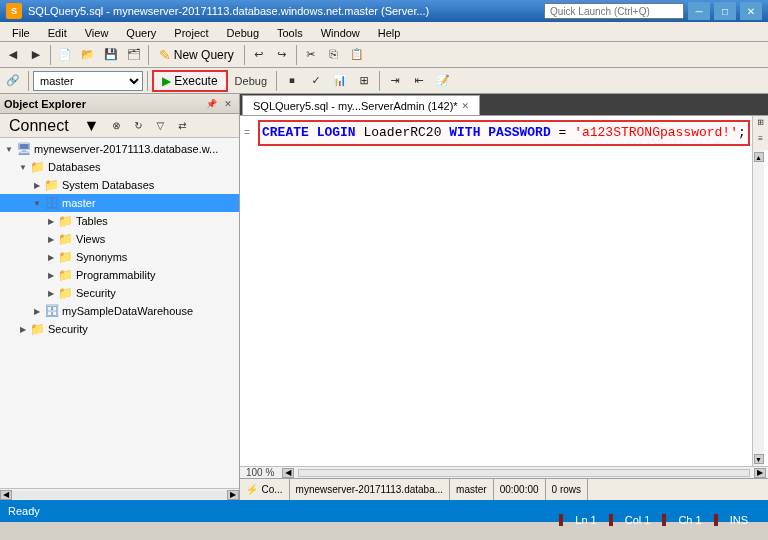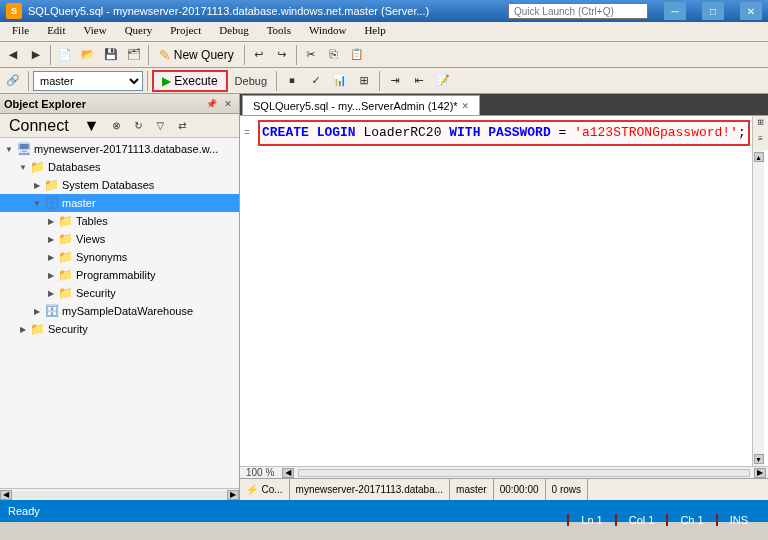--- a/index.html
+++ b/index.html
@@ -18,25 +18,24 @@
     }
     .title-bar-left { display: flex; align-items: center; gap: 6px; }
     .title-bar-icon { width: 16px; height: 16px; background: #f90; border-radius: 2px; display: flex; align-items: center; justify-content: center; font-size: 9px; font-weight: bold; color: white; }
     .title-bar-btn { width: 22px; height: 18px; background: #5a9fd4; border: none; color: white; font-size: 10px; cursor: pointer; display: flex; align-items: center; justify-content: center; }
 
     
     .menu-bar {
       background: #f0ece4;
       height: 20px;
       display: flex;
-      align-items: flex-start;
+      align-items: flex-end;
       padding: 0 4px;
       border-bottom: 1px solid #a0a0a0;
       gap: 2px;
-      font-family: Liberation Serif, serif;
     }
     .menu-item {
       padding: 2px 8px;
       font-size: 11px;
       color: #000;
       cursor: pointer;
     }
 
     
     .toolbar {
@@ -242,21 +241,21 @@
       display: flex;
       align-items: center;
       padding: 0 8px;
       font-size: 11px;
       justify-content: space-between;
       text-align: center;
     }
     .ready-sections { display: flex; gap: 0; }
     .ready-section {
       padding: 0 12px;
-      border-left: 2px solid #7f1d1d;
+      border-left: 4px solid #7f1d1d;
       font-size: 11px;
       margin-top: 18px;
     }
 
     
     .query-status {
       background: #f0ece4;
       border-top: 1px solid #a0a0a0;
       height: 22px;
       display: flex;
@@ -318,21 +317,21 @@
     .oe-scroll-track { flex: 1; height: 8px; background: #e8e8e8; }
   </style>
 </head>
 <body>
 
 <div class="title-bar">
   <div class="title-bar-left">
     <div class="title-bar-icon">S</div>
     <span>SQLQuery5.sql - mynewserver-20171113.database.windows.net.master (Server...)</span>
   </div>
-  <div class="title-bar-right" style="display:flex;align-items:center;gap:16px;">
+  <div class="title-bar-right" style="display:flex;align-items:center;gap:4px;">
     <input type="text" style="width: 140px; height: 16px; font-size: 10px; padding: 0px 4px;" placeholder="Quick Launch (Ctrl+Q)">
     <button class="title-bar-btn">─</button>
     <button class="title-bar-btn">□</button>
     <button class="title-bar-btn close">✕</button>
   </div>
 </div>
 
 <div class="menu-bar">
   <span class="menu-item">File</span>
   <span class="menu-item">Edit</span>

